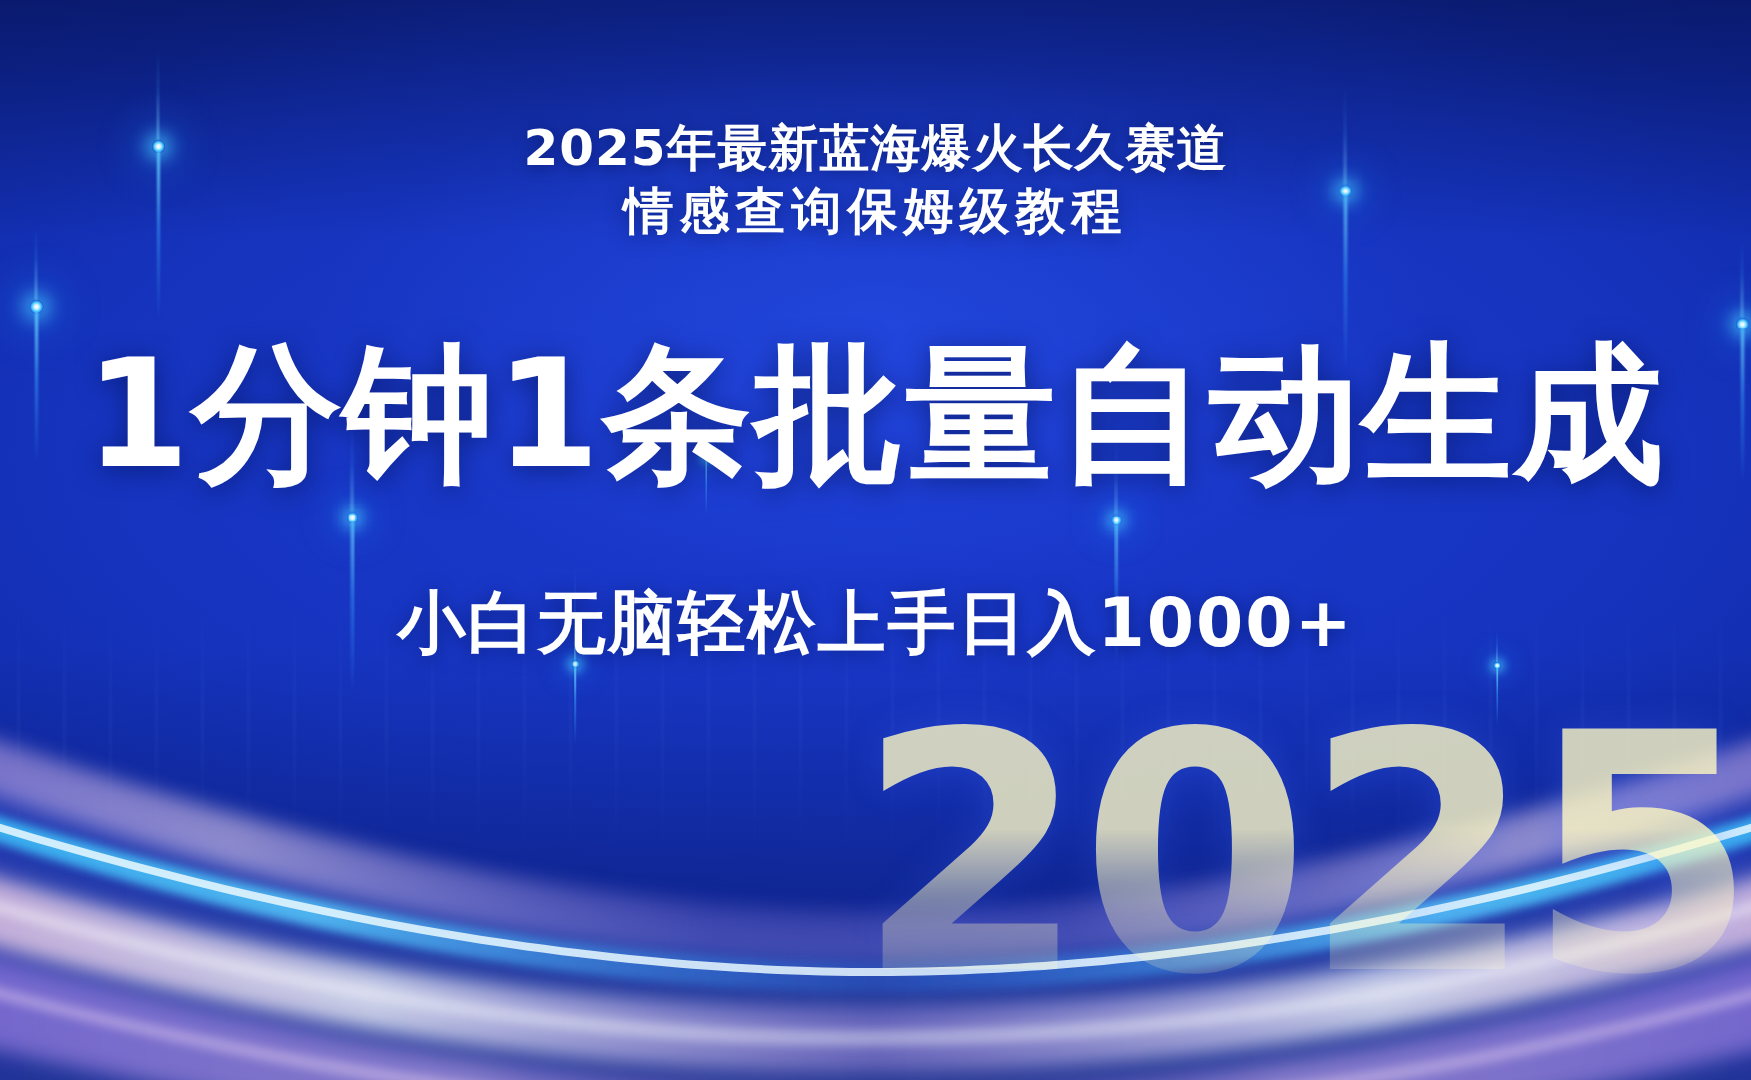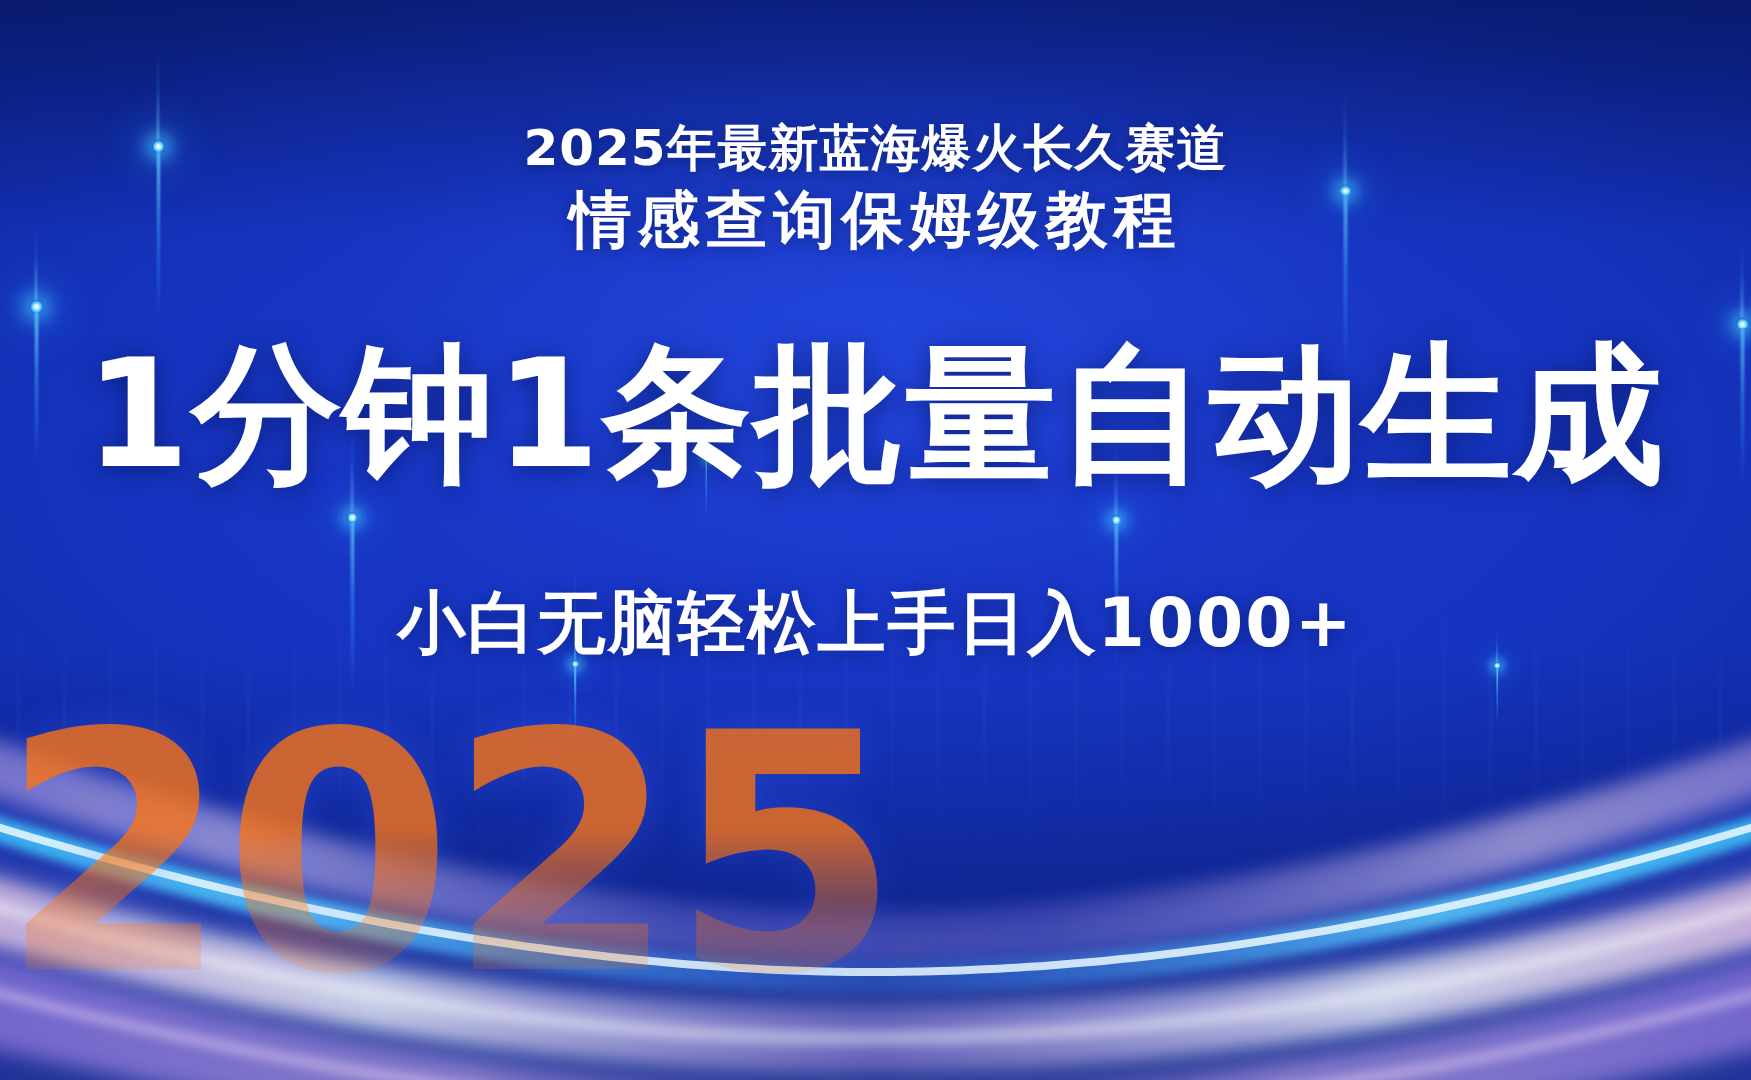--- a/index.html
+++ b/index.html
@@ -85,27 +85,27 @@
     overflow: hidden;
     pointer-events: none;
   }
   .ribbons svg { display: block; width: 100%; height: 100%; }
 
   
   .year-watermark {
     position: absolute;
     left: 0; right: 0;
     top: 690px;
-    text-align: left;
+    text-align: right;
     font-family: "DejaVu Sans", "Liberation Sans", sans-serif;
     font-weight: 700;
     font-size: 330px;
     line-height: 1;
     letter-spacing: -6px;
-    color: #f97316;
+    color: #fef9c3;
     opacity: .80;
     text-shadow: 0 0 40px rgba(70,110,255,0.35);
     -webkit-mask-image: linear-gradient(to bottom, rgba(0,0,0,1) 0%, rgba(0,0,0,1) 42%, rgba(0,0,0,.45) 68%, rgba(0,0,0,.22) 86%, rgba(0,0,0,.10) 100%);
             mask-image: linear-gradient(to bottom, rgba(0,0,0,1) 0%, rgba(0,0,0,1) 42%, rgba(0,0,0,.45) 68%, rgba(0,0,0,.22) 86%, rgba(0,0,0,.10) 100%);
   }
 
   
   .content {
     position: absolute;
     inset: 0;
@@ -121,21 +121,21 @@
   .eyebrow {
     top: 88px;
     font-size: 50px;
     font-weight: 700;
     letter-spacing: 1px;
     text-shadow: 0 2px 14px rgba(5,20,90,0.55);
     margin-top: 27px;
   }
   .subtitle-top {
     top: 178px;
-    font-size: 62px;
+    font-size: 50px;
     font-weight: 700;
     letter-spacing: 6px;
     text-shadow: 0 3px 18px rgba(5,20,90,0.55);
   }
   .headline {
     top: 330px;
     font-size: 150px;
     font-weight: 700;
     letter-spacing: 2px;
     line-height: 1.12;

